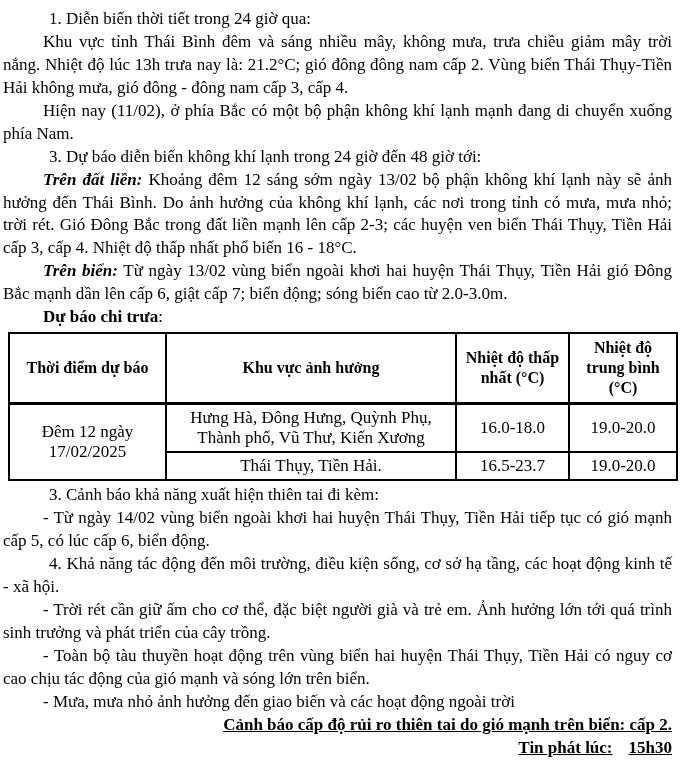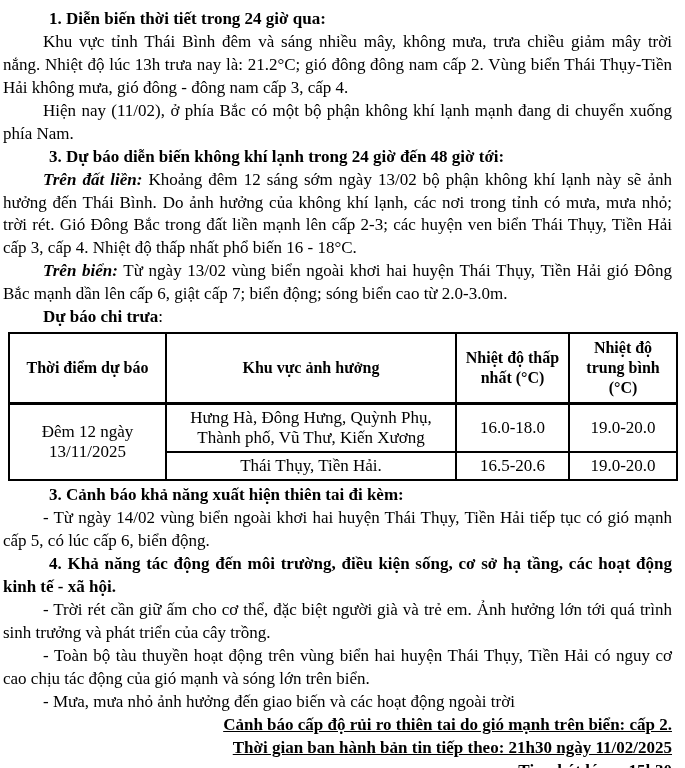--- a/index.html
+++ b/index.html
@@ -4,21 +4,21 @@
 <style>
   html,body{margin:0;padding:0;background:#fff;}
   .page{
     width:685px;height:768px;box-sizing:border-box;
     padding:8px 13px 0 3px;
     font-family:"Liberation Serif","DejaVu Serif",serif;
     font-size:17px;line-height:1.35;color:#000;background:#fff;
     overflow:hidden;
   }
   p{margin:0;text-align:justify;text-indent:40px;}
-  .hd{font-weight:bold;text-indent:46px;}
+  .hd{font-weight:normal;text-indent:46px;}
   .bi{font-weight:bold;font-style:italic;}
   .fb{font-weight:bold;text-align:right;text-indent:40px;text-decoration:underline;}
   table{border-collapse:collapse;table-layout:fixed;margin:3px 0 3px 5px;width:668px;}
   th,td{border:2px solid #000;text-align:center;vertical-align:middle;box-sizing:border-box;background:#fff;}
   th{font-size:16px;line-height:1.25;padding:4px 3px;border-bottom:3px solid #000;font-weight:bold;}
   td{line-height:1.18;padding:3px 6px;}
   .gap{margin-left:16px;}
 </style>
 </head>
 <body>
@@ -45,38 +45,37 @@
     <thead>
       <tr>
         <th>Thời điểm dự báo</th>
         <th>Khu vực ảnh hưởng</th>
         <th>Nhiệt độ thấp nhất (°C)</th>
         <th>Nhiệt độ trung bình (°C)</th>
       </tr>
     </thead>
     <tbody>
       <tr>
-        <td rowspan="2">Đêm 12 ngày 13/11/2025</td>
+        <td rowspan="2">Đêm 12 ngày 17/02/2025</td>
         <td>Hưng Hà, Đông Hưng, Quỳnh Phụ, Thành phố, Vũ Thư, Kiến Xương</td>
         <td>16.0-18.0</td>
         <td>19.0-20.0</td>
       </tr>
       <tr>
         <td>Thái Thụy, Tiền Hải.</td>
-        <td>16.5-20.6</td>
+        <td>16.5-23.7</td>
         <td>19.0-20.0</td>
       </tr>
     </tbody>
   </table>
 
   <p class="hd">3. Cảnh báo khả năng xuất hiện thiên tai đi kèm:</p>
   <p>- Từ ngày 14/02 vùng biển ngoài khơi hai huyện Thái Thụy, Tiền Hải tiếp tục có gió mạnh cấp 5, có lúc cấp 6, biển động.</p>
 
   <p class="hd">4. Khả năng tác động đến môi trường, điều kiện sống, cơ sở hạ tầng, các hoạt động kinh tế - xã hội.</p>
   <p>- Trời rét cần giữ ấm cho cơ thể, đặc biệt người già và trẻ em. Ảnh hưởng lớn tới quá trình sinh trưởng và phát triển của cây trồng.</p>
   <p>- Toàn bộ tàu thuyền hoạt động trên vùng biển hai huyện Thái Thụy, Tiền Hải có nguy cơ cao chịu tác động của gió mạnh và sóng lớn trên biển.</p>
   <p>- Mưa, mưa nhỏ ảnh hưởng đến giao biến và các hoạt động ngoài trời</p>
 
   <p class="fb">Cảnh báo cấp độ rủi ro thiên tai do gió mạnh trên biển: cấp 2.</p>
-  <p class="fb">Thời gian ban hành bản tin tiếp theo: 21h30 ngày 11/02/2025</p>
   <p class="fb"><span>Tin phát lúc:</span><span class="gap">15h30</span></p>
 
 </div>
 
 </body></html>

